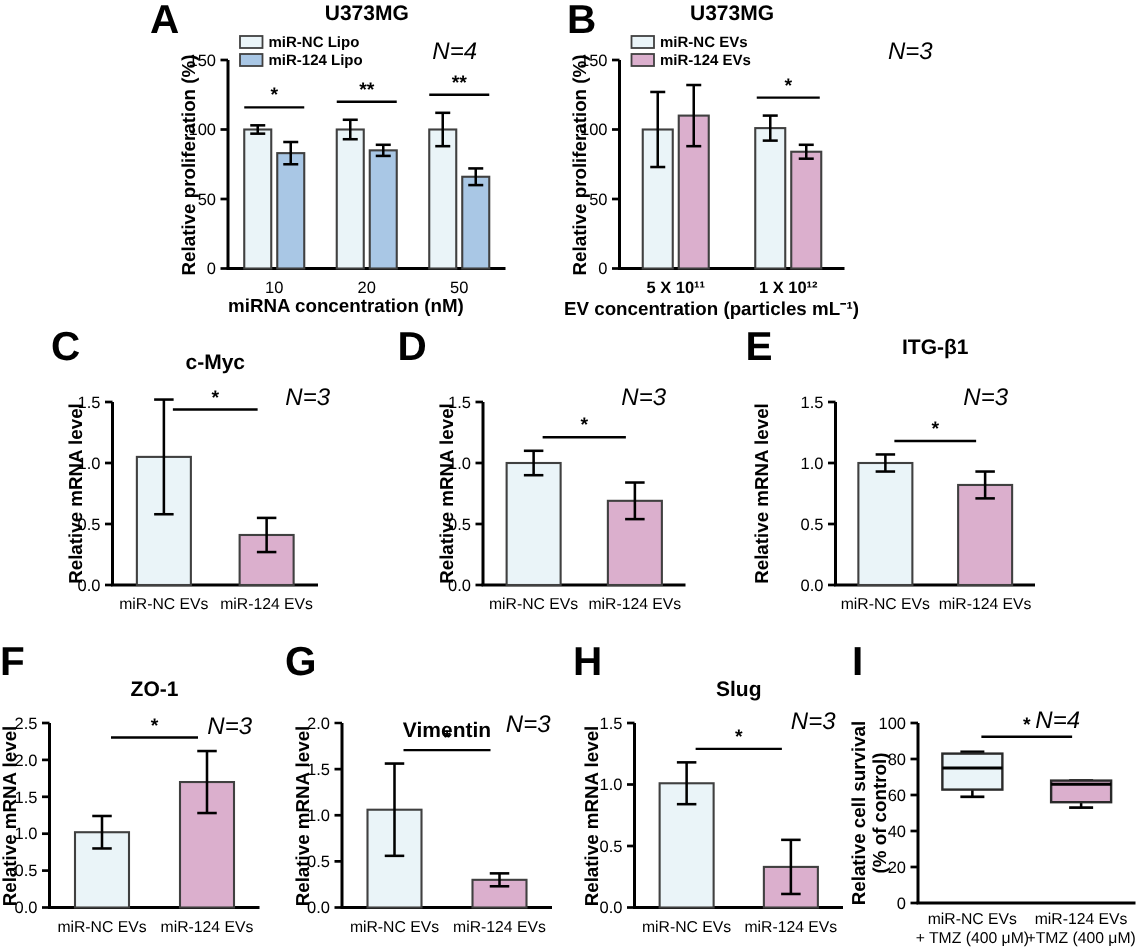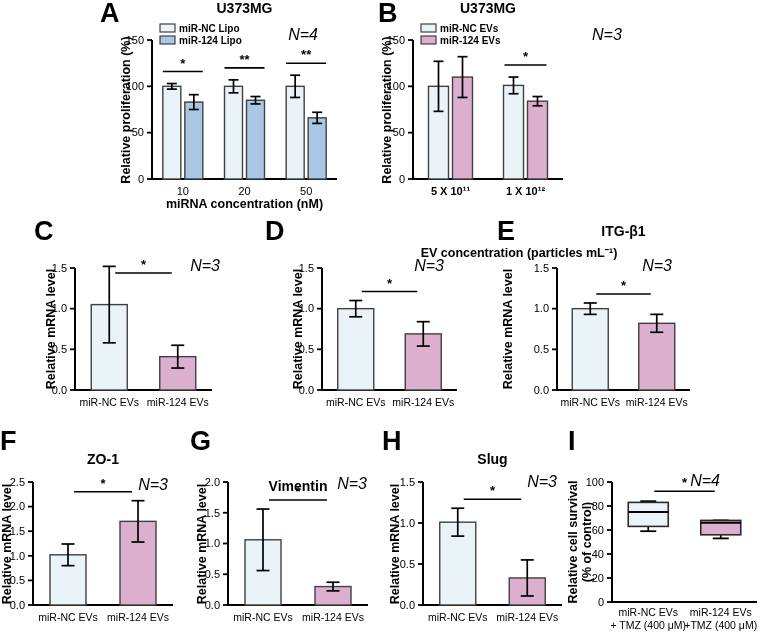--- a/index.html
+++ b/index.html
@@ -4,21 +4,21 @@
 <style>
   html,body{margin:0;padding:0;background:#fff;}
   .fig{position:relative;width:762px;height:634px;background:#ffffff;overflow:hidden;
        font-family:"Liberation Sans",sans-serif;}
   .panel{position:absolute;}
   .plot{position:absolute;left:0;top:0;}
   .letter{position:absolute;font-weight:bold;font-size:27px;color:#000;line-height:1;}
   .title{position:absolute;font-weight:bold;font-size:14px;color:#000;text-align:center;white-space:nowrap;}
   .nlabel{position:absolute;font-style:italic;font-size:16px;color:#000;white-space:nowrap;}
   .ylab{position:absolute;font-weight:bold;font-size:12.5px;color:#000;white-space:nowrap;text-align:center;line-height:1.15;}
-  .xlab{position:absolute;font-weight:bold;font-size:12.5px;color:#000;text-align:center;white-space:nowrap;}
+  .xlab{position:absolute;font-weight:bold;font-size:12.5px;color:#000;white-space:nowrap;}
 </style>
 </head>
 <body>
 
 <div class="fig">
 
   <div class="panel" id="p0" style="left: 96px; top: 0px; width: 280px; height: 214px;">
     <svg class="plot" width="280" height="214" viewBox="0 0 280 214">
         <line x1="56" y1="40" x2="56" y2="179" stroke="#000000" stroke-width="2"></line>
         <line x1="55" y1="179" x2="241" y2="179" stroke="#000000" stroke-width="2"></line>
@@ -109,21 +109,21 @@
         <text x="149.5" y="61.06666666666666" font-family="&quot;Liberation Sans&quot;,sans-serif" font-size="13" text-anchor="middle" fill="#000000" font-weight="bold">*</text>
         <rect x="45" y="24" width="15" height="8" fill="#eaf4f8" stroke="#404040" stroke-width="1.2"></rect>
         <text x="64" y="31.5" font-family="&quot;Liberation Sans&quot;,sans-serif" font-size="10" text-anchor="start" fill="#000000" font-weight="bold">miR-NC EVs</text>
         <rect x="45" y="36" width="15" height="8" fill="#dbafcd" stroke="#404040" stroke-width="1.2"></rect>
         <text x="64" y="43.5" font-family="&quot;Liberation Sans&quot;,sans-serif" font-size="10" text-anchor="start" fill="#000000" font-weight="bold">miR-124 EVs</text>
       </svg>
     <div class="letter" style="left: 2px; top: 0px;">B</div>
     <div class="title" style="left: 37px; width: 150px; top: 0px;">U373MG</div>
     <div class="nlabel" style="top: 26px; left: 216px;">N=3</div>
     <div class="ylab" style="left: 11px; top: 109.5px; transform: translate(-50%, -50%) rotate(-90deg);"><span>Relative proliferation (%)</span></div>
-    <div class="xlab" style="top: 197px; left: 0px; width: 286px; margin-top: 47px;">EV concentration (particles mL⁻¹)</div>
+    <div class="xlab" style="top: 197px; left: 0px; width: 286px;">EV concentration (particles mL⁻¹)</div>
   </div>
 
   <div class="panel" id="p2" style="left: 28px; top: 216px; width: 212px; height: 202px;">
     <svg class="plot" width="212" height="202" viewBox="0 0 212 202">
         <line x1="47" y1="52" x2="47" y2="174" stroke="#000000" stroke-width="2"></line>
         <line x1="46" y1="174" x2="184" y2="174" stroke="#000000" stroke-width="2"></line>
         <line x1="42" y1="174" x2="47" y2="174" stroke="#000000" stroke-width="1.8"></line>
         <text x="39" y="177.8" font-family="&quot;Liberation Sans&quot;,sans-serif" font-size="11" text-anchor="end" fill="#000000">0.0</text>
         <line x1="42" y1="133.33333333333334" x2="47" y2="133.33333333333334" stroke="#000000" stroke-width="1.8"></line>
         <text x="39" y="137.13333333333335" font-family="&quot;Liberation Sans&quot;,sans-serif" font-size="11" text-anchor="end" fill="#000000">0.5</text>
@@ -138,20 +138,21 @@
         <text x="81.25" y="190" font-family="&quot;Liberation Sans&quot;,sans-serif" font-size="10.5" text-anchor="middle" fill="#000000">miR-NC EVs</text>
         <rect x="131.75" y="140.65333333333334" width="36" height="33.346666666666664" fill="#dbafcd" stroke="#404040" stroke-width="1.4"></rect>
         <line x1="149.75" y1="152.04" x2="149.75" y2="129.26666666666665" stroke="#000000" stroke-width="1.7"></line>
         <line x1="143.25" y1="129.26666666666665" x2="156.25" y2="129.26666666666665" stroke="#000000" stroke-width="1.7"></line>
         <line x1="143.25" y1="152.04" x2="156.25" y2="152.04" stroke="#000000" stroke-width="1.7"></line>
         <text x="149.75" y="190" font-family="&quot;Liberation Sans&quot;,sans-serif" font-size="10.5" text-anchor="middle" fill="#000000">miR-124 EVs</text>
         <line x1="87.25" y1="57" x2="143.75" y2="57" stroke="#000000" stroke-width="1.6"></line>
         <text x="115.5" y="53" font-family="&quot;Liberation Sans&quot;,sans-serif" font-size="13" text-anchor="middle" fill="#000000" font-weight="bold">*</text>
       </svg>
     <div class="letter" style="left: 6px; top: 2px;">C</div>
+    <div class="title" style="left: 47px; width: 137px; top: 17px;">c-Myc</div>
     <div class="nlabel" style="top: 41px; right: 20px;">N=3</div>
     <div class="ylab" style="left: 23px; top: 113px; transform: translate(-50%, -50%) rotate(-90deg);"><span>Relative mRNA level</span></div>
   </div>
 
   <div class="panel" id="p3" style="left: 260px; top: 216px; width: 212px; height: 202px;">
     <svg class="plot" width="212" height="202" viewBox="0 0 212 202">
         <line x1="62" y1="52" x2="62" y2="174" stroke="#000000" stroke-width="2"></line>
         <line x1="61" y1="174" x2="197" y2="174" stroke="#000000" stroke-width="2"></line>
         <line x1="57" y1="174" x2="62" y2="174" stroke="#000000" stroke-width="1.8"></line>
         <text x="54" y="177.8" font-family="&quot;Liberation Sans&quot;,sans-serif" font-size="11" text-anchor="end" fill="#000000">0.0</text>

